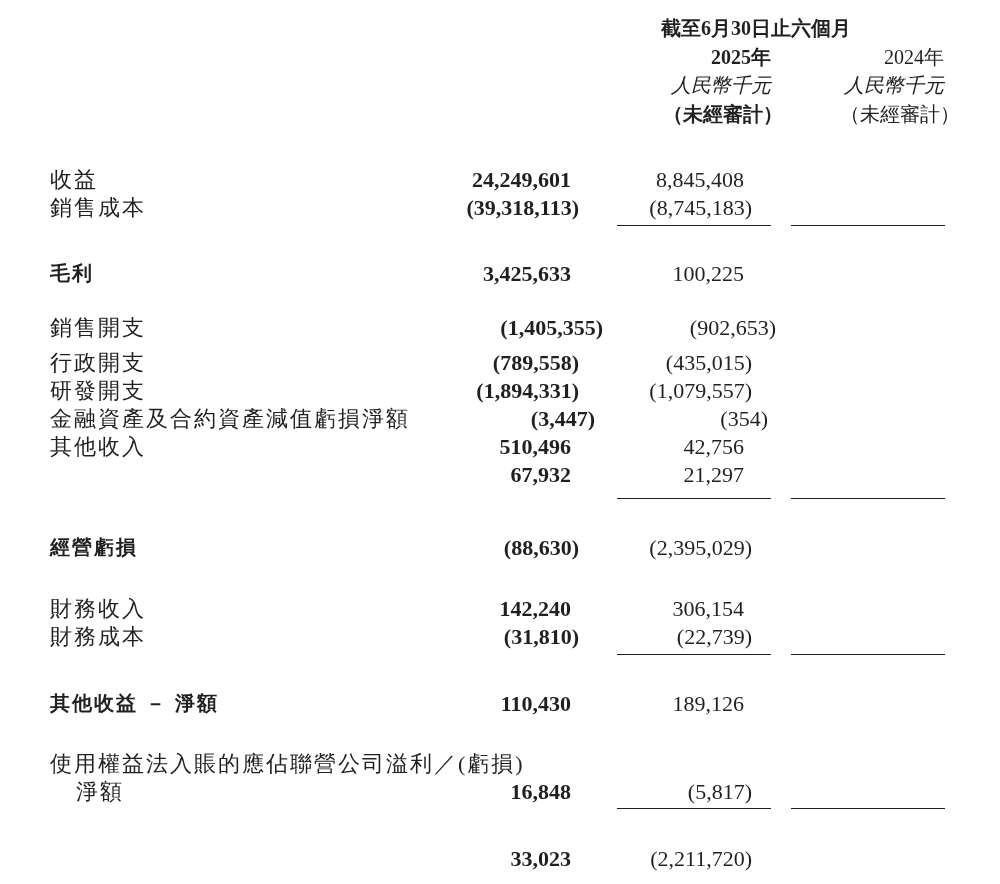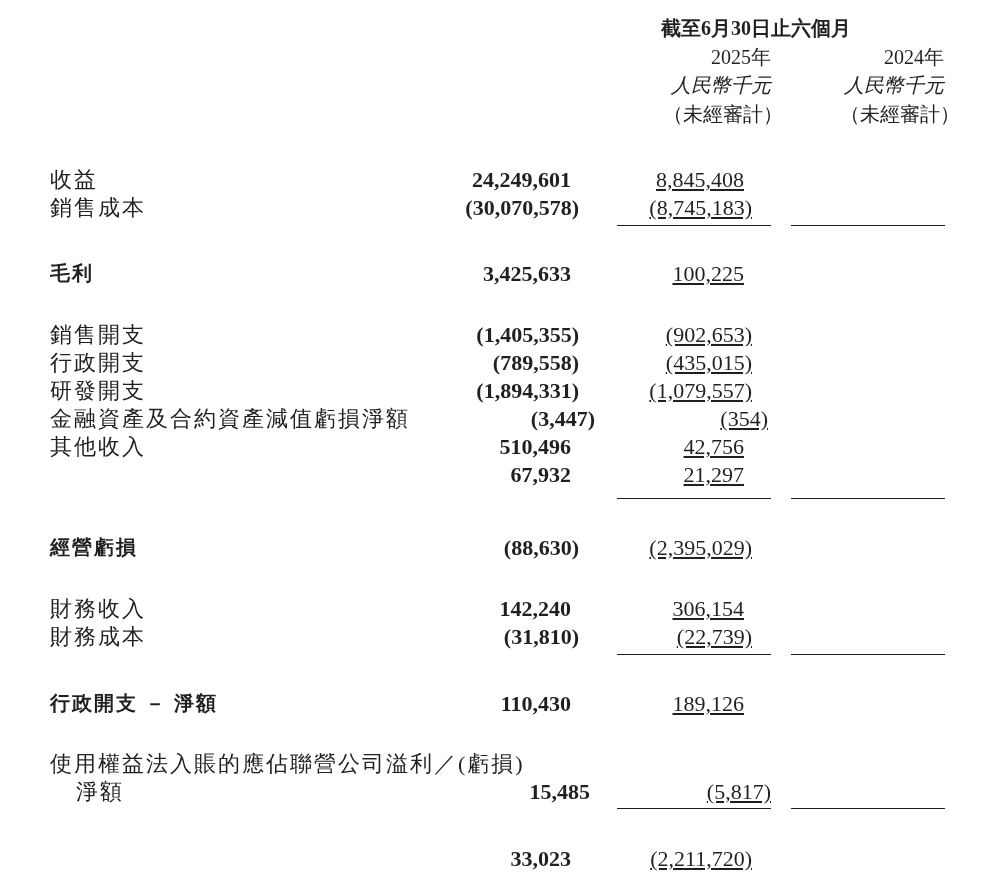--- a/index.html
+++ b/index.html
@@ -6,31 +6,31 @@
   body {
     width: 1000px; height: 884px; position: relative; overflow: hidden;
     font-family: "Liberation Serif", "DejaVu Serif", serif;
     color: #231f20;
   }
   .hdr { position: absolute; font-size: 20px; line-height: 26px; white-space: nowrap; }
   .hdr-period { left: 661px; top: 15px; font-weight: bold; }
   .hdr-col { position: absolute; text-align: right; }
   .c1 { right: 229px; }   
   .c2 { right: 56px; }    
-  .bold { font-weight: normal; text-align: right; }
+  .bold { font-weight: bold; text-align: right; }
   .italic { font-style: italic; }
   .paren-hdr { margin-right: -8px; }
 
   .row { position: absolute; left: 0; width: 800px; height: 27px; font-size: 22px; line-height: 27px; }
   .label { position: absolute; left: 50px; white-space: nowrap; letter-spacing: 2px; }
-  .label.strong { font-weight: bold; font-family: Liberation Serif, serif; font-size: 20px; }
+  .label.strong { font-weight: bold; font-family: Liberation Sans, sans-serif; font-size: 20px; }
   .label.indent { left: 76px; }
   .num { position: absolute; white-space: nowrap; text-align: left; }
   .num.v1 { right: 229px; font-weight: bold; }
-  .num.v2 { right: 56px; text-decoration: underline; }
+  .num.v2 { right: 56px; }
   .num.neg { margin-right: -8px; }
   .line { position: absolute; height: 1px; background: #231f20; }
   .line.l1 { left: 617px; width: 154px; }
   .line.l2 { left: 791px; width: 154px; }
 </style>
 </head>
 <body>
 
 <div class="hdr hdr-period">截至6月30日止六個月</div>
 
@@ -44,33 +44,33 @@
 <div class="hdr hdr-col c2 paren-hdr" style="top:101px; right:48px;">（未經審計）</div>
 
 <div class="row" style="top:166px;">
   <span class="label">收益</span>
   <span class="num v1">24,249,601</span>
   <span class="num v2">8,845,408</span>
 </div>
 
 <div class="row" style="top:194px;">
   <span class="label">銷售成本</span>
-  <span class="num v1 neg">(30,070,578)</span>
+  <span class="num v1 neg">(39,318,113)</span>
   <span class="num v2 neg">(8,745,183)</span>
 </div>
 <div class="line l1" style="top:225px;"></div>
 <div class="line l2" style="top:225px;"></div>
 
 <div class="row" style="top:260px;">
   <span class="label strong">毛利</span>
   <span class="num v1">3,425,633</span>
   <span class="num v2">100,225</span>
 </div>
 
-<div class="row" style="top:321px;">
+<div class="row" style="top:314px;padding-left:24px;">
   <span class="label">銷售開支</span>
   <span class="num v1 neg">(1,405,355)</span>
   <span class="num v2 neg">(902,653)</span>
 </div>
 <div class="row" style="top:349px;">
   <span class="label">行政開支</span>
   <span class="num v1 neg">(789,558)</span>
   <span class="num v2 neg">(435,015)</span>
 </div>
 <div class="row" style="top:377px;">
@@ -108,31 +108,31 @@
 </div>
 <div class="row" style="top:623px;">
   <span class="label">財務成本</span>
   <span class="num v1 neg">(31,810)</span>
   <span class="num v2 neg">(22,739)</span>
 </div>
 <div class="line l1" style="top:654px;"></div>
 <div class="line l2" style="top:654px;"></div>
 
 <div class="row" style="top:690px;">
-  <span class="label strong">行政開支 － 淨額</span>
+  <span class="label strong">其他收益 － 淨額</span>
   <span class="num v1">110,430</span>
   <span class="num v2">189,126</span>
 </div>
 
 <div class="row" style="top:750px;">
   <span class="label">使用權益法入賬的應佔聯營公司溢利／(虧損)</span>
 </div>
-<div class="row" style="top:778px;padding-left:19px;">
+<div class="row" style="top:778px;">
   <span class="label indent">淨額</span>
-  <span class="num v1">15,485</span>
+  <span class="num v1">16,848</span>
   <span class="num v2 neg">(5,817)</span>
 </div>
 <div class="line l1" style="top:808px;"></div>
 <div class="line l2" style="top:808px;"></div>
 
 <div class="row" style="top:845px;">
   <span class="num v1">33,023</span>
   <span class="num v2 neg">(2,211,720)</span>
 </div>
 

